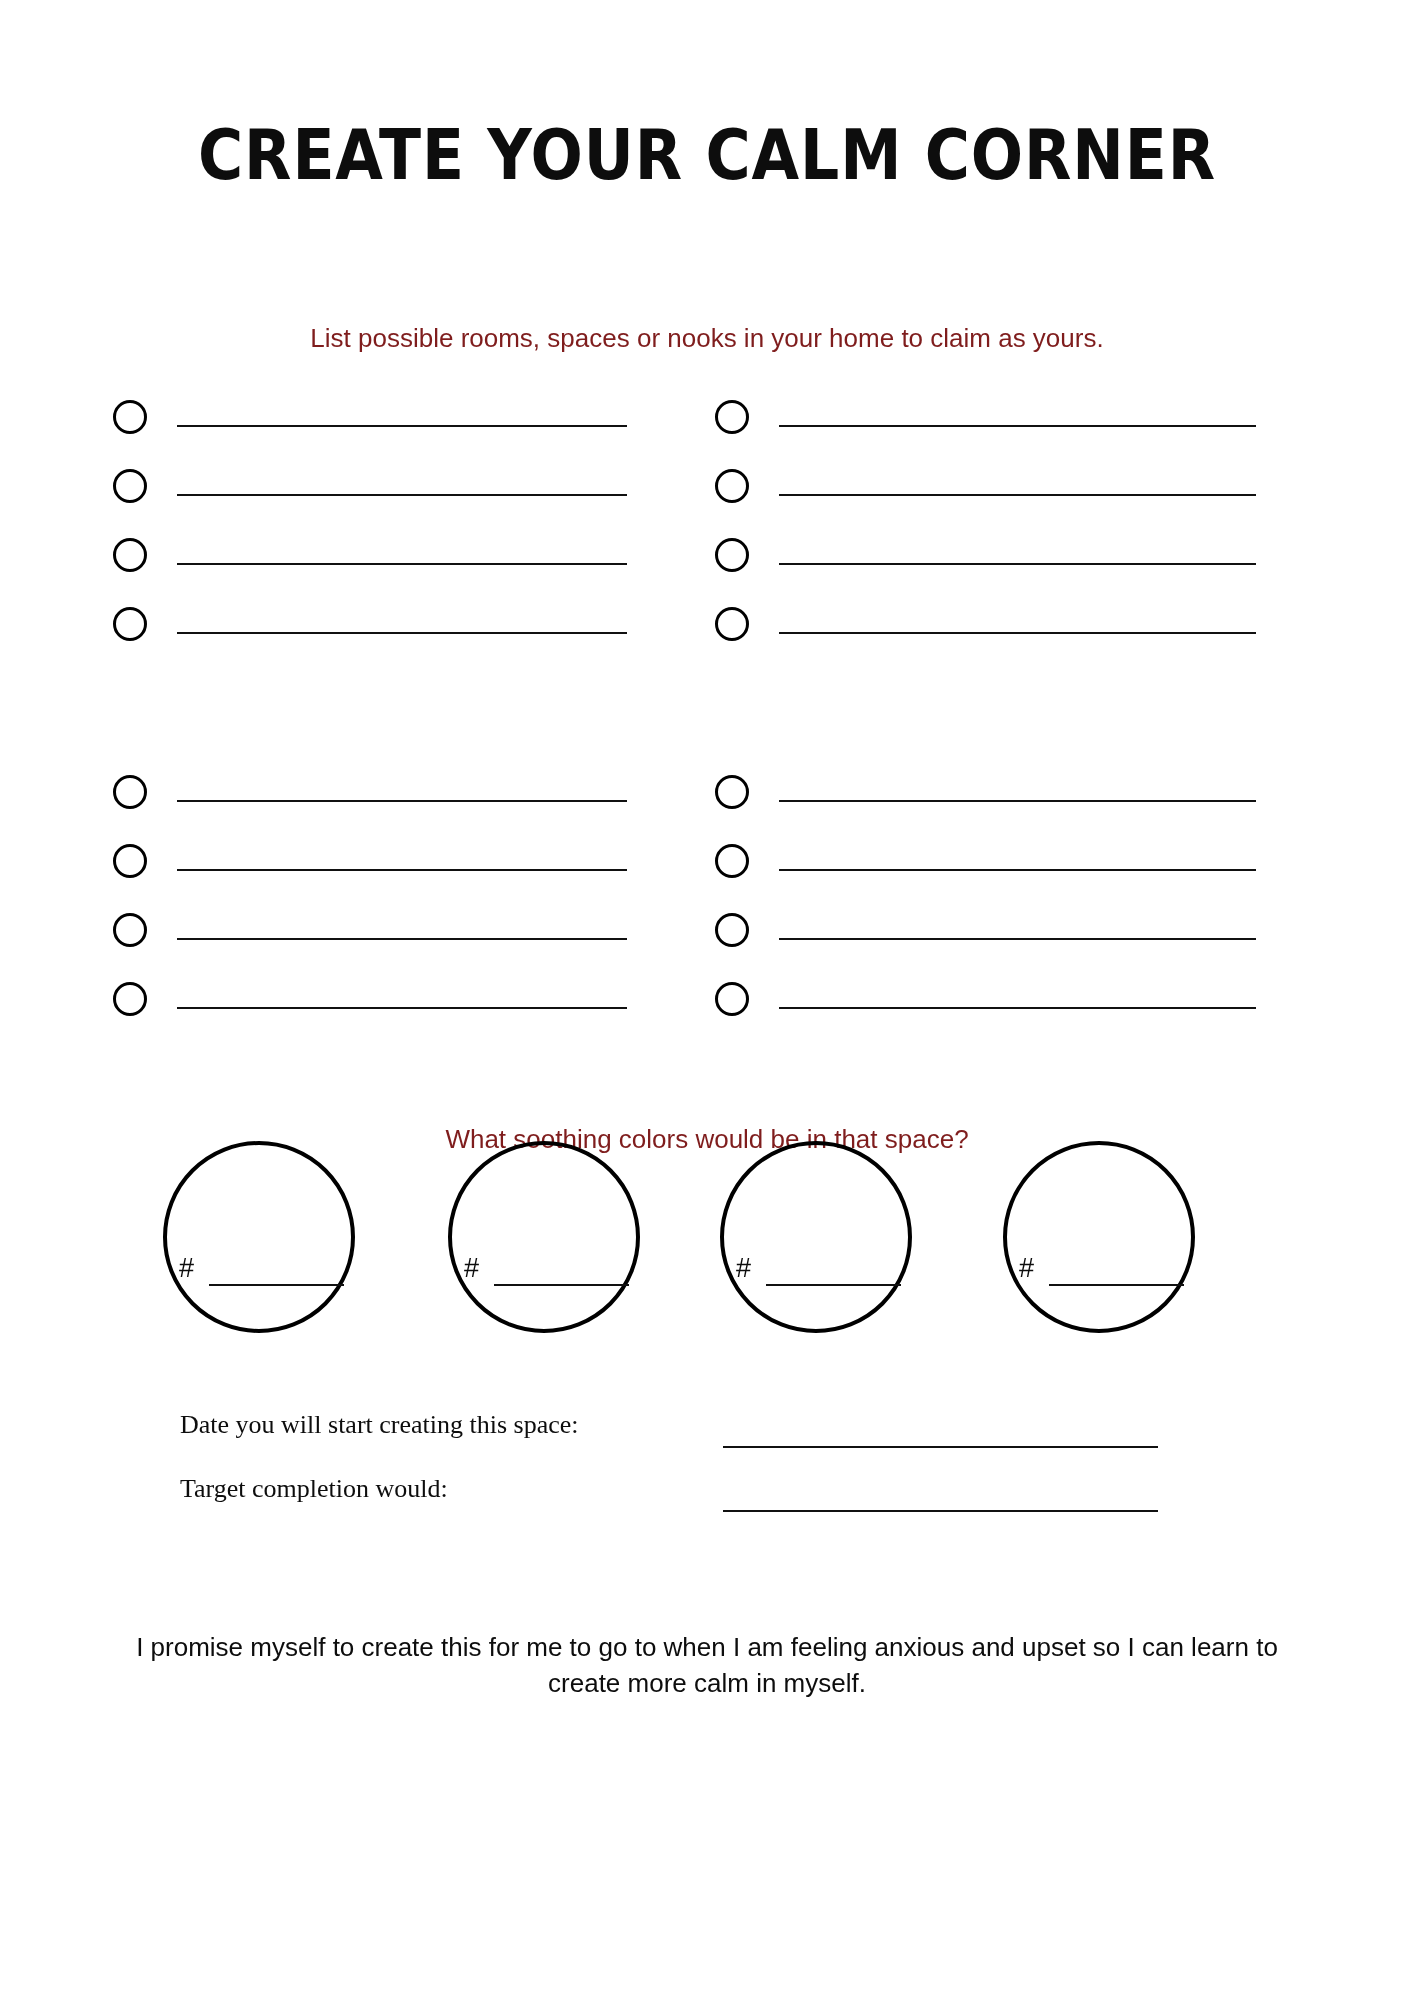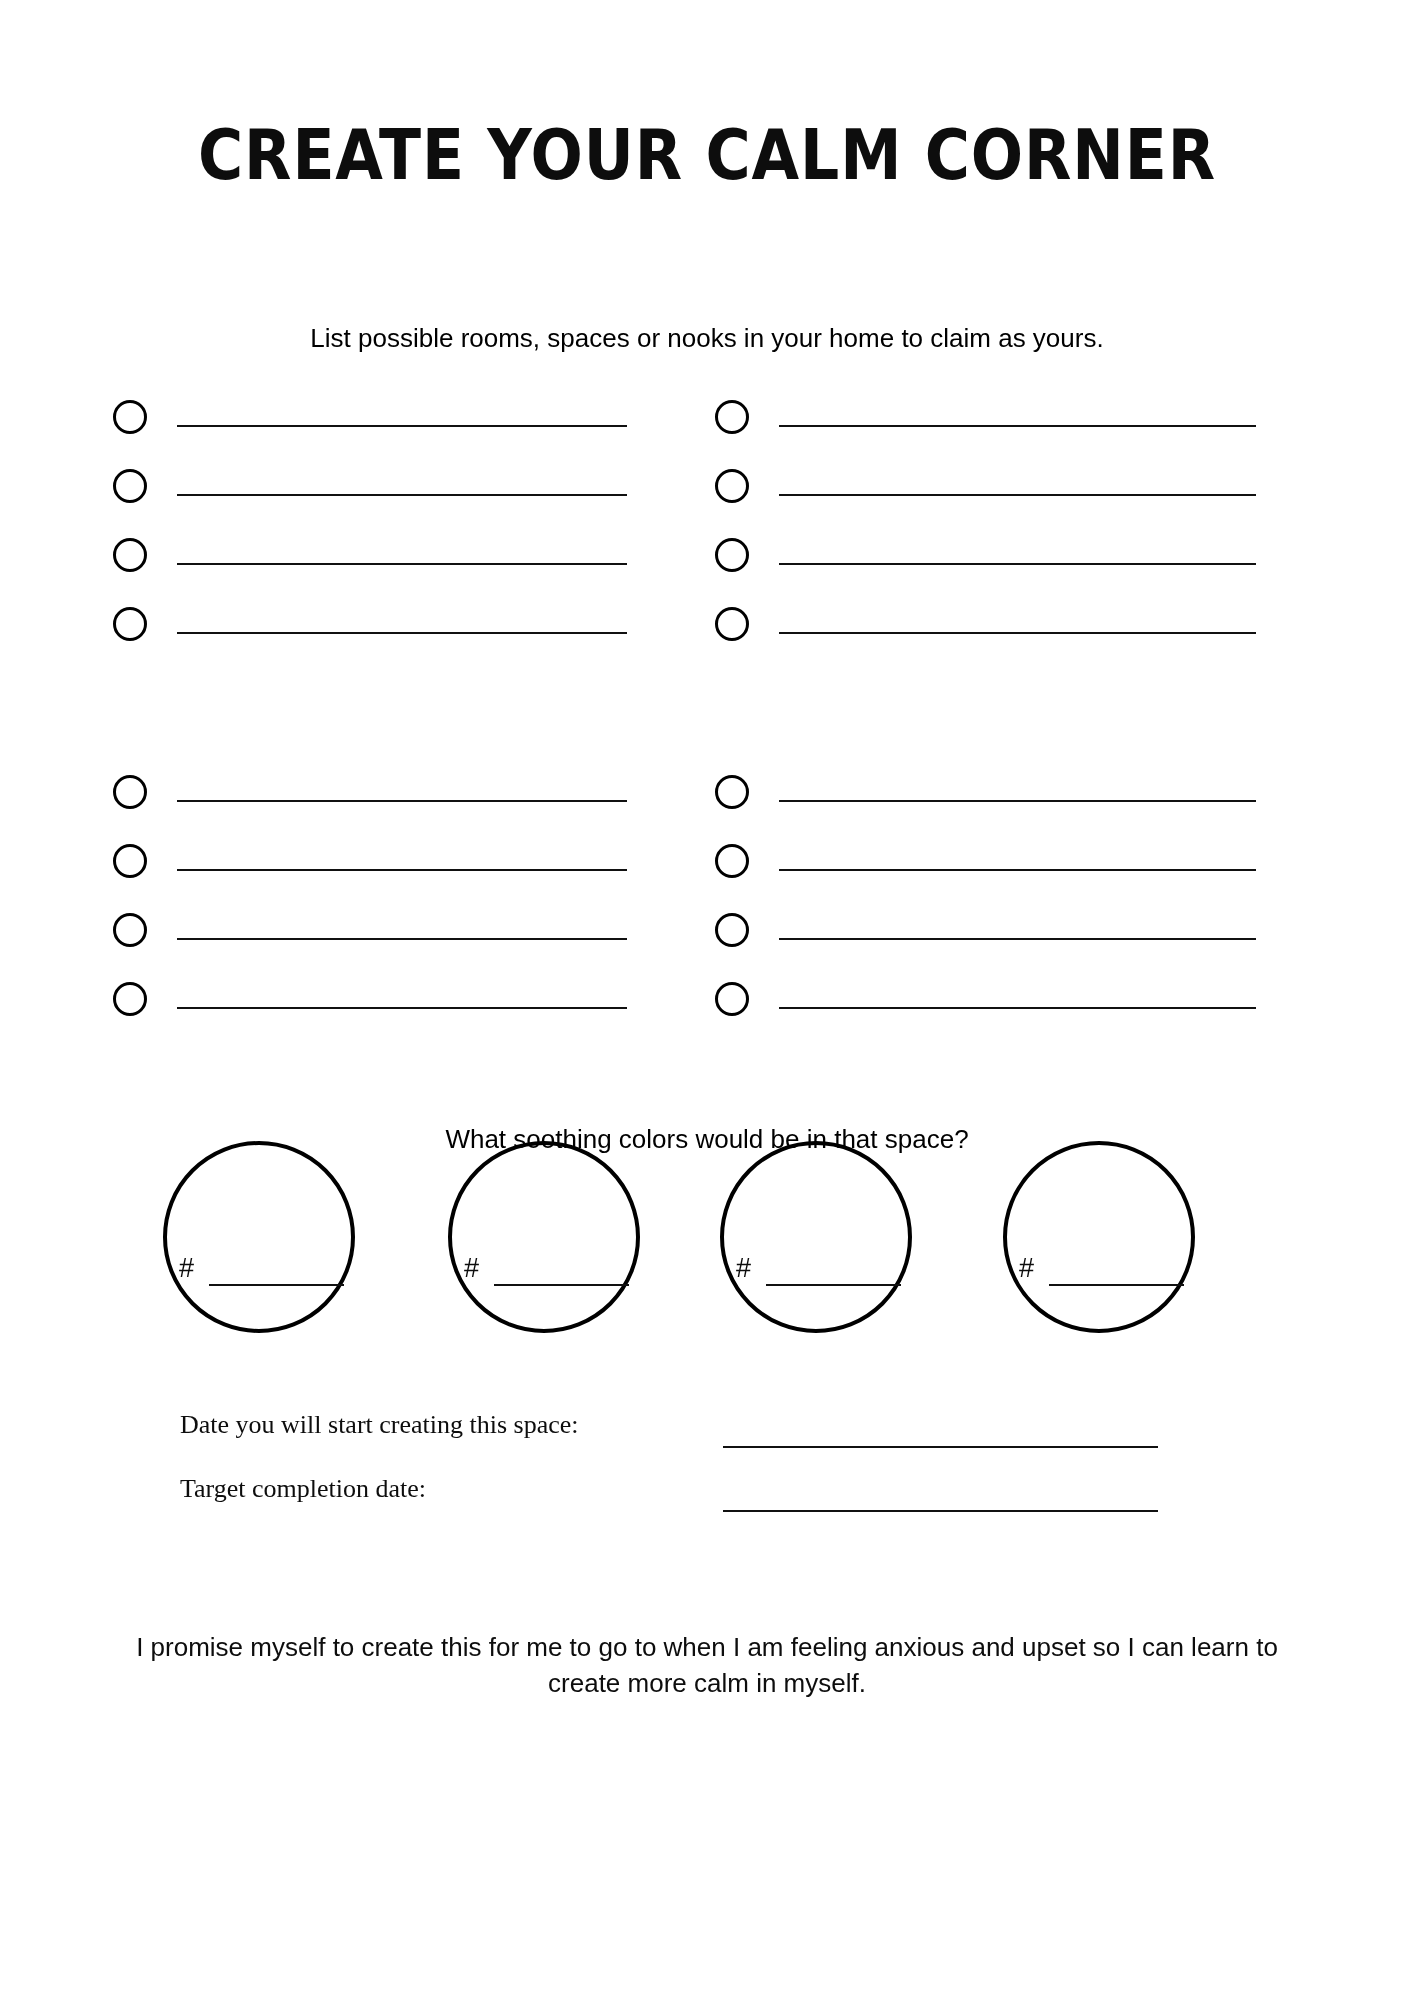--- a/index.html
+++ b/index.html
@@ -39,21 +39,21 @@
     transform-origin: center top;
     white-space: nowrap;
   }
 
   
   .prompt {
     position: absolute;
     width: 100%;
     text-align: center;
     font-size: 26px;
-    color: #000000;
+    color: #7f1d1d;
   }
   #prompt-rooms  { top: 323px; }
   #prompt-items  { top: 707px; }
   #prompt-colors { top: 1124px; }
 
   
   .list-block {
     position: absolute;
     left: 0;
     width: 100%;
@@ -269,20 +269,20 @@
       <span class="hash-rule"></span>
     </div>
   </div>
 
   <div class="field-row" id="field-start">
     <span class="field-label">Date you will start creating this space:</span>
     <span class="field-rule"></span>
   </div>
 
   <div class="field-row" id="field-target">
-    <span class="field-label">Target completion date:</span>
+    <span class="field-label">Target completion would:</span>
     <span class="field-rule"></span>
   </div>
 
   <div class="promise">I promise myself to create this for me to go to when I am feeling anxious and upset so I can learn to create more calm in myself.</div>
 
 
 </div>
 
 </body></html>

